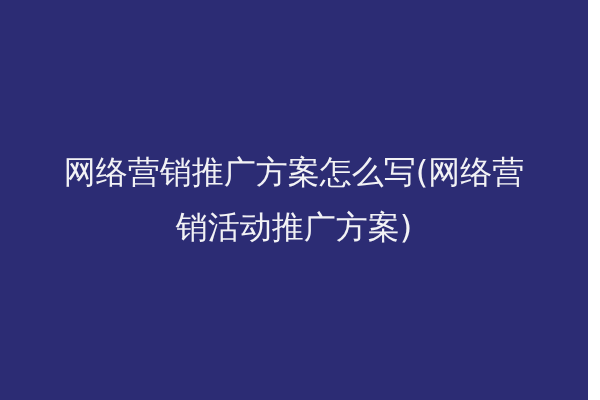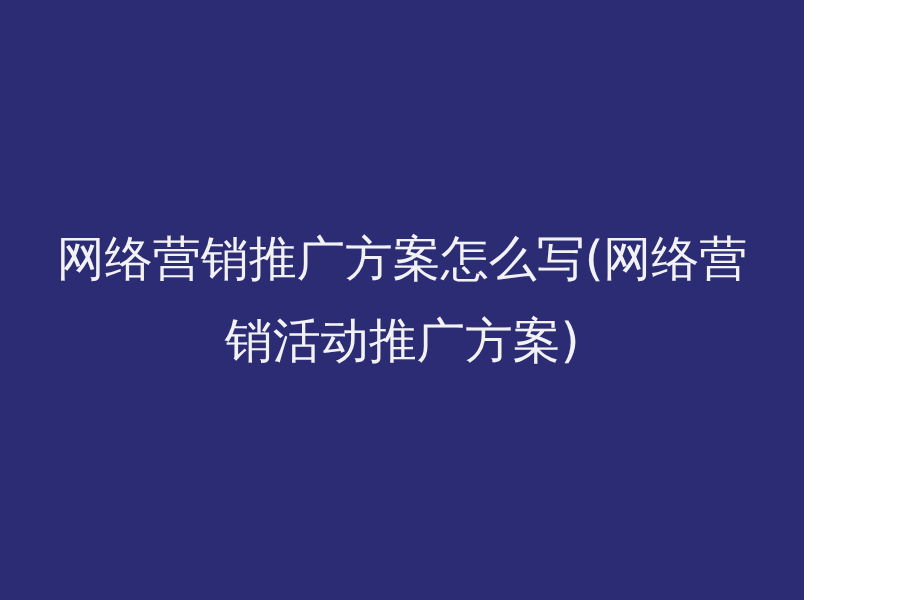--- a/index.html
+++ b/index.html
@@ -11,21 +11,21 @@
     width: 600px;
     height: 400px;
     overflow: hidden;
     font-family: "DejaVu Sans", "Liberation Sans", sans-serif;
   }
 
   
   .title-card {
     position: relative;
     box-sizing: border-box;
-    width: 536px;
+    width: 588px;
     height: 400px;
     display: flex;
     align-items: center;
     justify-content: center;
     background-color: #2c2c74;
   }
 
   
   .title-card__heading {
     margin: 0;

